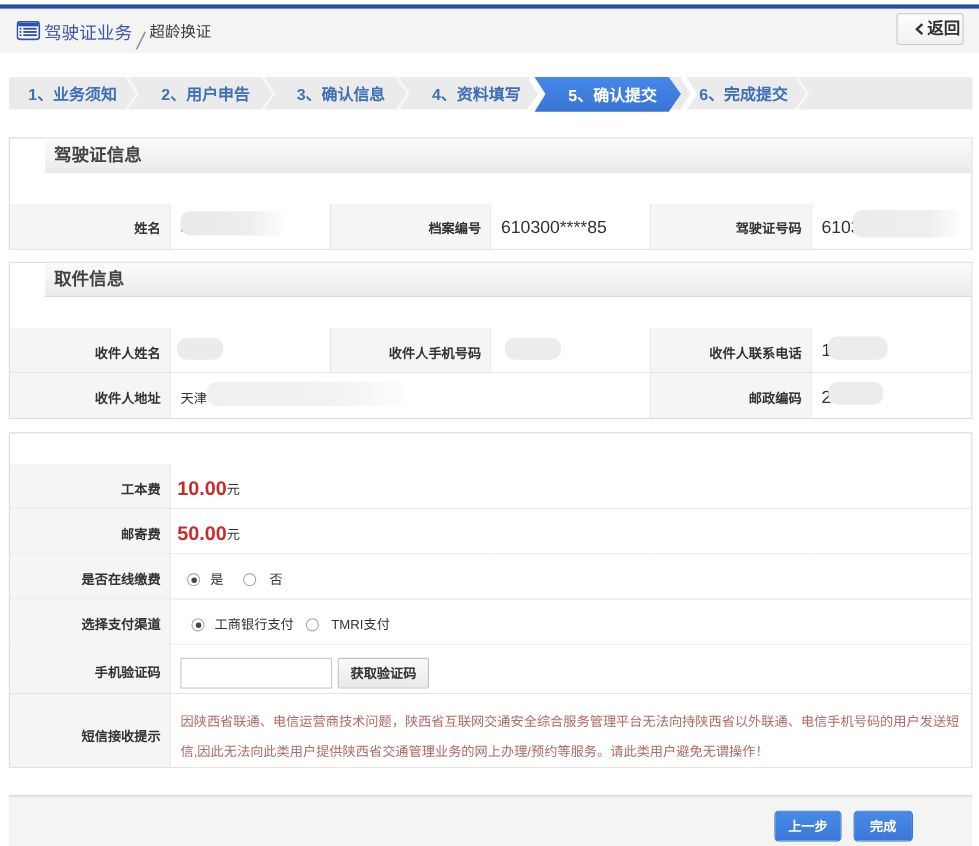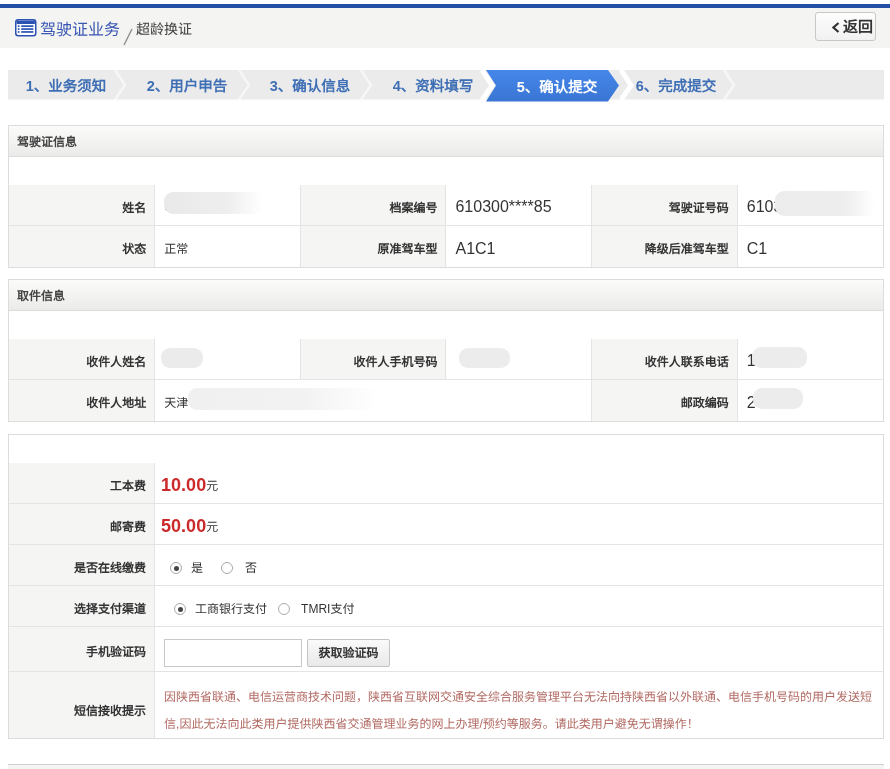--- a/index.html
+++ b/index.html
@@ -7,21 +7,21 @@
 html,body { width:890px; background:#fff; font-family:"Liberation Sans",sans-serif; }
 body { position:relative; height:769px; overflow:hidden; }
 .blueline { margin-top:4px; height:3.5px; background:#2350a4; }
 .hdr { height:40px; background:#f4f4f2; position:relative; }
 .hdr .ico { position:absolute; left:15px; top:11px; }
 .hdr .ttl { position:absolute; left:40px; top:8px; font-size:16px; color:#3a57b5; letter-spacing:0; }
 .hdr .sub { position:absolute; left:136px; top:10px; font-size:14px; color:#404040; }
 .backbtn { position:absolute; right:14px; top:4px; width:61px; height:29px; background:linear-gradient(#fdfdfd,#f1f1f1); border:1px solid #c8c8c8; border-radius:3px; font-size:15px; font-weight:bold; color:#333; text-align:left; padding-left:16px; line-height:27px; }
 .steps { margin:22.5px 0 0 8px; display:block; }
 .sec { width:876px; margin-left:8px; border:1px solid #dcdcdc; }
-.sec .shead { height:31px; background:linear-gradient(#fbfbfa,#ebebe9); border-bottom:1px solid #dcdcdc; font-size:12px; font-weight:bold; color:#444; line-height:32px; padding-left:8px; }
+.sec .shead { height:31px; background:linear-gradient(#fbfbfa,#ebebe9); border-bottom:1px solid #dcdcdc; font-size:16px; font-weight:bold; color:#444; line-height:32px; padding-left:8px;margin-left:32px; }
 table { width:100%; border-collapse:collapse; table-layout:fixed;margin-top:28px; }
 td { border:1px solid #e4e4e4; height:41px; vertical-align:middle; font-size:12px; color:#333; position:relative; padding-top:3px; }
 tr td:first-child { border-left:none; }
 tr td:last-child { border-right:none; }
 tr:first-child td { border-top:none; }
 tr:last-child td { border-bottom:none; }
 td.l { background:#f5f5f4; text-align:right; padding-right:8px; font-weight:bold; }
 td.v { background:#fff; padding-left:9px; }
 .num { font-size:16px; position:relative; top:1px; }
 .blob { position:absolute; border-radius:9px; }
@@ -32,21 +32,21 @@
 .yuan { font-size:12px; color:#333; }
 .radio { display:inline-block; width:12px; height:12px; border:1px solid #a9a9a9; border-radius:50%; background:#fff; vertical-align:-2px; position:relative; }
 .radio.on::after { content:""; position:absolute; left:2.5px; top:2.5px; width:5px; height:5px; background:#444; border-radius:50%; }
 .rlbl { font-size:12px; color:#333; }
 .vcode input { width:138px; height:28px; border:1px solid #c9c9c9; background:#fff; vertical-align:middle; position:relative; top:2px; }
 .getcode { display:inline-block; width:83px; height:28px; background:linear-gradient(#fafafa,#e9e9e9); border:1px solid #c3c3c3; border-radius:2px; font-size:12px; font-weight:bold; color:#333; text-align:center; line-height:26px; vertical-align:middle; margin-left:5px; position:relative; top:2px; }
 .warn { font-size:12px; color:#b26b64; line-height:27px; padding-left:7px; padding-top:12px; vertical-align:top; }
 .footer { margin:24.5px 0 0 8px; width:876px; height:53px; background:#f4f4f3; border-top:1px solid #cfcfcf; position:relative; }
 .btn { position:absolute; top:13px; height:28px; background:linear-gradient(#478ae5,#3a78d8); border:1px solid #3a76cf; border-radius:4px; color:#fff; font-size:12px; font-weight:bold; text-align:center; line-height:26px; }
 .btn.prev { left:696px; width:61px; }
-.btn.done { left:768px; width:65px;text-align:center; }
+.btn.done { left:768px; width:54px;text-align:center; }
 </style>
 </head>
 <body>
 <div class="blueline"></div>
 <div class="hdr">
   <svg class="ico" width="22" height="18" viewBox="0 0 22 18">
     <rect x="0.75" y="0.75" width="20" height="16" rx="2.5" fill="#fff" stroke="#2b51b2" stroke-width="1.5"></rect>
     <rect x="1.6" y="1.6" width="18.3" height="3.4" fill="#2b51b2"></rect>
     <rect x="2.8" y="6.3" width="1.7" height="1.7" fill="#2b51b2"></rect>
     <rect x="6.2" y="6.3" width="12.2" height="1.7" fill="#2b51b2"></rect>
@@ -92,28 +92,20 @@
   <div class="shead">驾驶证信息</div>
   <table>
     <tbody>
         <tr>
       <td class="l">姓名</td>
       <td class="v"><div class="blob" style="left:9px;top:7px;width:98px;height:22px;background:linear-gradient(90deg,#e9e9e9,#eeeeee 65%,rgba(245,245,245,0));"></div><span style="color:#888;">i</span></td>
       <td class="l">档案编号</td>
       <td class="v"><span class="num">610300****85</span></td>
       <td class="l">驾驶证号码</td>
       <td class="v"><span class="num">6103</span><div class="blob" style="left:37px;top:6px;width:100px;height:25px;background:linear-gradient(90deg,#ececec,#eeeeee 70%,rgba(245,245,245,0));"></div></td>
-    </tr>
-    <tr>
-      <td class="l">状态</td>
-      <td class="v">正常</td>
-      <td class="l">原准驾车型</td>
-      <td class="v"><span class="num">A1C1</span></td>
-      <td class="l">降级后准驾车型</td>
-      <td class="v"><span class="num">C1</span></td>
     </tr>
   </tbody>
     </table>
 </div>
 <div class="gap"></div>
 <div class="sec">
   <div class="shead">取件信息</div>
   <table>
     <tbody>
         <tr>

